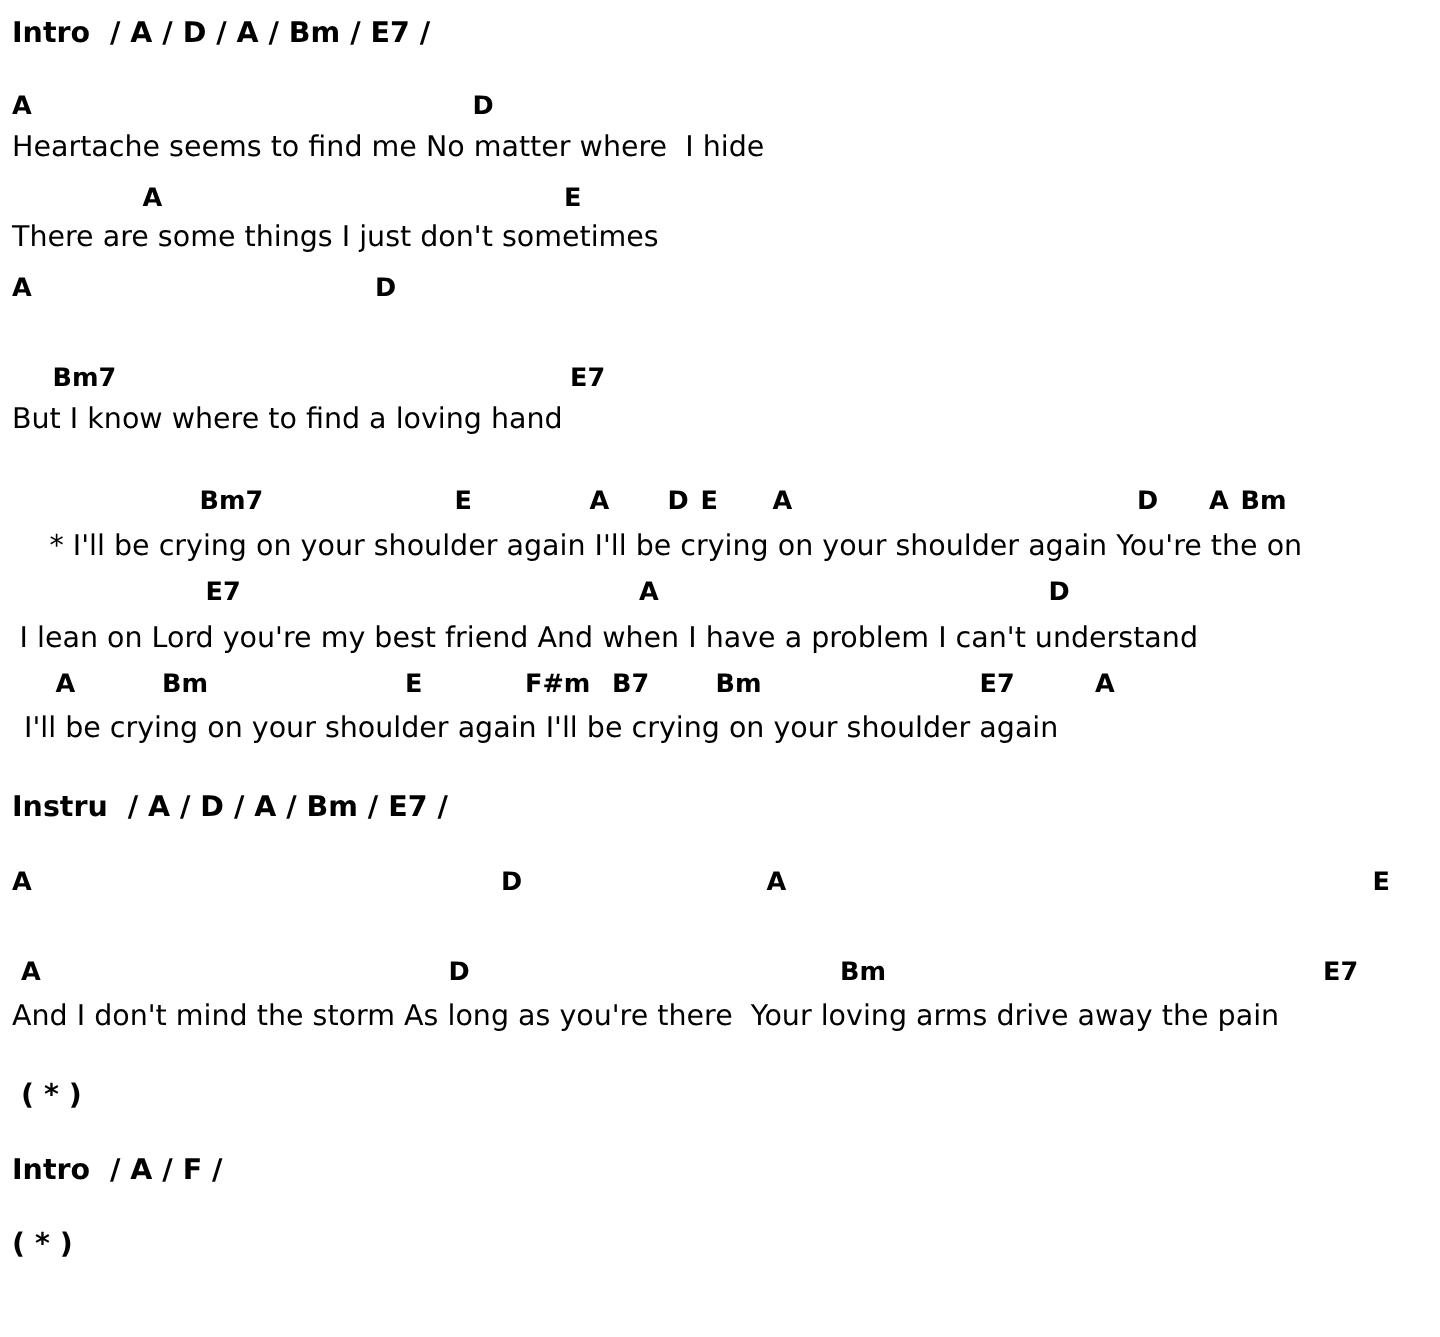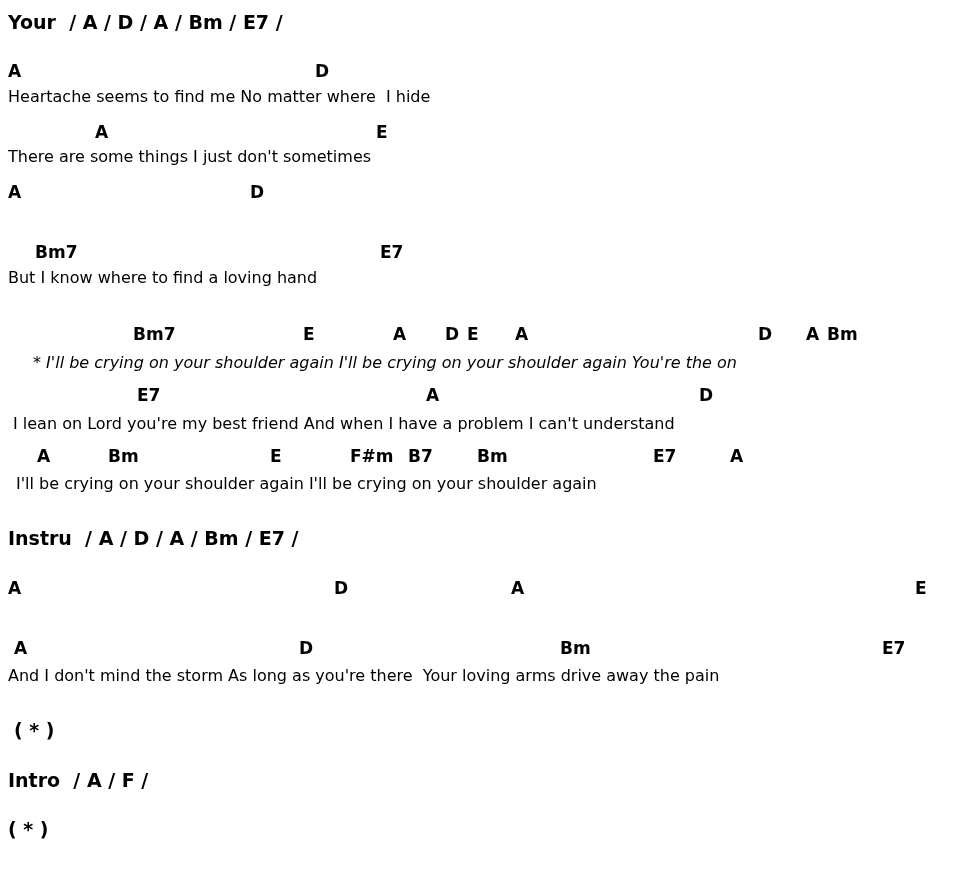--- a/index.html
+++ b/index.html
@@ -23,49 +23,49 @@
   }
   .line.header {
     font-weight: bold;
     font-size: 19px;
   }
   .line.marker {
     font-weight: bold;
     font-size: 19px;
   }
   .line.lyric {
-    font-size: 16px;
+    font-size: 19px;
   }
   .line.chords {
     left: 0;
     width: 100%;
     height: 22px;
   }
   .chord {
     position: absolute;
     top: 0;
     font-weight: bold;
     font-size: 17px;
     white-space: pre;
   }
 </style>
 </head>
 <body>
 
 <div id="sheet" style="background: rgb(255, 255, 255); color: rgb(0, 0, 0);">
-    <div class="line header" style="top: 13px; left: 8px;">Your  / A / D / A / Bm / E7 /</div>
+    <div class="line header" style="top: 13px; left: 8px;">Intro  / A / D / A / Bm / E7 /</div>
     <div class="line chords" style="top: 63px;"><span class="chord" style="left: 8px;">A</span><span class="chord" style="left: 315px;">D</span></div>
     <div class="line lyric" style="top: 89px; left: 8px;">Heartache seems to find me No matter where  I hide</div>
     <div class="line chords" style="top: 124px;"><span class="chord" style="left: 95px;">A</span><span class="chord" style="left: 376px;">E</span></div>
     <div class="line lyric" style="top: 149px; left: 8px;">There are some things I just don't sometimes</div>
     <div class="line chords" style="top: 184px;"><span class="chord" style="left: 8px;">A</span><span class="chord" style="left: 250px;">D</span></div>
     <div class="line chords" style="top: 244px;"><span class="chord" style="left: 35px;">Bm7</span><span class="chord" style="left: 380px;">E7</span></div>
     <div class="line lyric" style="top: 270px; left: 8px; text-align: right;">But I know where to find a loving hand</div>
     <div class="line chords" style="top: 326px;"><span class="chord" style="left: 133px;">Bm7</span><span class="chord" style="left: 303px;">E</span><span class="chord" style="left: 393px;">A</span><span class="chord" style="left: 445px;">D</span><span class="chord" style="left: 467px;">E</span><span class="chord" style="left: 515px;">A</span><span class="chord" style="left: 758px;">D</span><span class="chord" style="left: 806px;">A</span><span class="chord" style="left: 827px;">Bm</span></div>
-    <div class="line lyric" style="top: 355px; left: 33px; font-style: italic;">* I'll be crying on your shoulder again I'll be crying on your shoulder again You're the on</div>
+    <div class="line lyric" style="top: 355px; left: 33px;">* I'll be crying on your shoulder again I'll be crying on your shoulder again You're the on</div>
     <div class="line chords" style="top: 387px;"><span class="chord" style="left: 137px;">E7</span><span class="chord" style="left: 426px;">A</span><span class="chord" style="left: 699px;">D</span></div>
     <div class="line lyric" style="top: 416px; left: 13px;">I lean on Lord you're my best friend And when I have a problem I can't understand</div>
     <div class="line chords" style="top: 448px;"><span class="chord" style="left: 37px;">A</span><span class="chord" style="left: 108px;">Bm</span><span class="chord" style="left: 270px;">E</span><span class="chord" style="left: 350px;">F#m</span><span class="chord" style="left: 408px;">B7</span><span class="chord" style="left: 477px;">Bm</span><span class="chord" style="left: 653px;">E7</span><span class="chord" style="left: 730px;">A</span></div>
     <div class="line lyric" style="top: 476px; left: 16px;">I'll be crying on your shoulder again I'll be crying on your shoulder again</div>
     <div class="line header" style="top: 529px; left: 8px;">Instru  / A / D / A / Bm / E7 /</div>
     <div class="line chords" style="top: 580px;"><span class="chord" style="left: 8px;">A</span><span class="chord" style="left: 334px;">D</span><span class="chord" style="left: 511px;">A</span><span class="chord" style="left: 915px;">E</span></div>
     <div class="line chords" style="top: 640px;"><span class="chord" style="left: 14px;">A</span><span class="chord" style="left: 299px;">D</span><span class="chord" style="left: 560px;">Bm</span><span class="chord" style="left: 882px;">E7</span></div>
     <div class="line lyric" style="top: 668px; left: 8px;">And I don't mind the storm As long as you're there  Your loving arms drive away the pain</div>
     <div class="line marker" style="top: 721px; left: 14px;">( * )</div>
     <div class="line header" style="top: 771px; left: 8px;">Intro  / A / F /</div>

